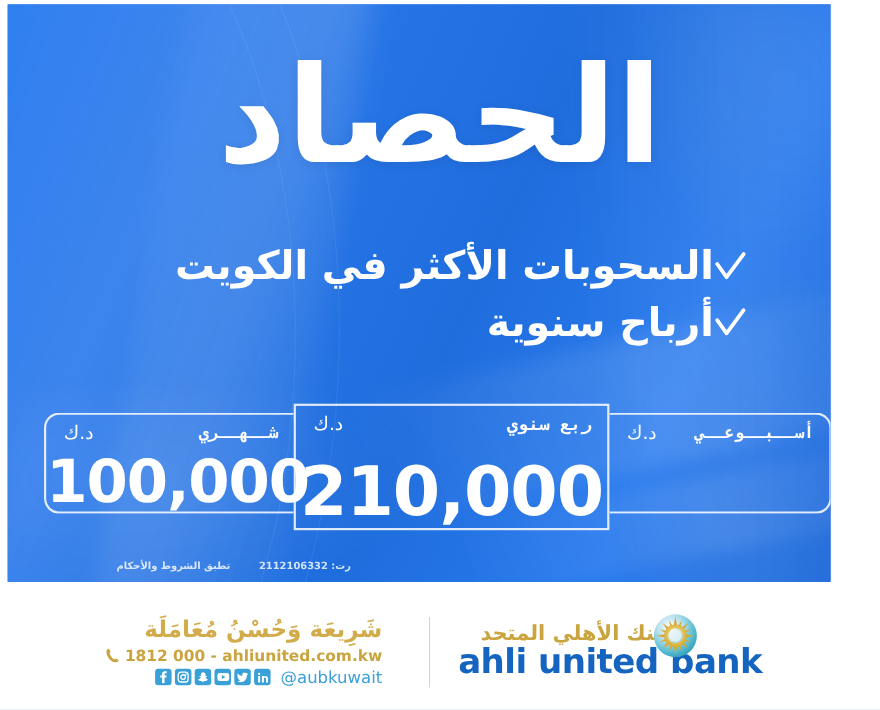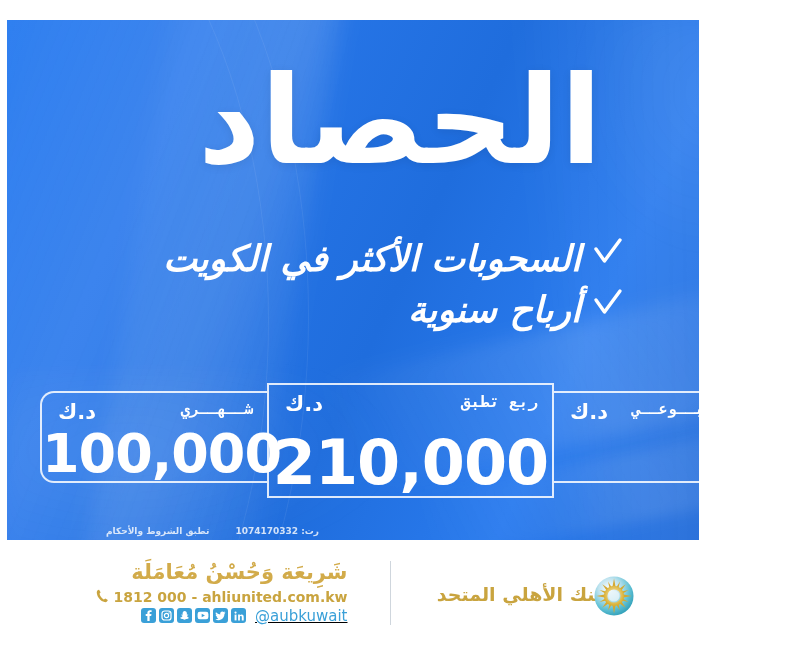--- a/index.html
+++ b/index.html
@@ -20,22 +20,22 @@
     position: absolute;
     left: 0; top: 0;
     width: 800px; height: 645px;
     background: #ffffff;
   }
 
   
   .hero {
     position: absolute;
     left: 7px;
-    top: 20px;
-    width: 692px;
+    top: 4px;
+    width: 748px;
     height: 525px;
     overflow: hidden;
     background: #1f6fe0;
     background-image:
       linear-gradient(115deg, #2f7ff0 0%, #2a79ec 22%, #1f6ddd 55%, #2a7bee 78%, #1d68d8 100%);
   }
   
   .streak {
     position: absolute;
     pointer-events: none;
@@ -116,25 +116,24 @@
     position: absolute;
     right: 76px;
     top: 216px;
     width: 640px;
     direction: rtl;
     text-align: right;
   }
   .bullet-row {
     display: flex;
     flex-direction: row;
-    align-items: flex-start;
+    align-items: flex-end;
     justify-content: flex-start;
-    gap: 12px;
+    gap: 0;
     margin-bottom: 6px;
-    font-style: italic;
   }
   .check {
     flex: 0 0 auto;
     width: 30px;
     height: 38px;
     position: relative;
   }
   .check svg { display: block; }
   .bullet-text {
     color: #ffffff;
@@ -170,22 +169,22 @@
     letter-spacing: 1px;
     direction: rtl;
     white-space: nowrap;
     font-family: Liberation Mono, monospace;
   }
   .prize .pcur {
     position: absolute;
     top: 7px;
     left: 16px;
     color: #ffffff;
-    font-size: 21px;
-    font-weight: 700;
+    font-size: 17px;
+    font-weight: 400;
     direction: rtl;
     white-space: nowrap;
   }
   .prize .pamount {
     position: absolute;
     left: 0; right: 0;
     bottom: -2px;
     text-align: center;
     color: #ffffff;
     font-size: 56px;
@@ -305,21 +304,20 @@
     letter-spacing: 0px;
   }
   .phone-ic { color: #c9a43f; display: block; }
   .social-row {
     display: flex;
     flex-direction: row;
     align-items: center;
     justify-content: flex-end;
     gap: 3px;
     direction: ltr;
-    text-decoration: underline;
   }
   .soc {
     width: 15px; height: 15px;
     border-radius: 3px;
     background: #3aa0d8;
     display: flex;
     align-items: center;
     justify-content: center;
     flex: 0 0 auto;
   }
@@ -416,34 +414,34 @@
 
     <div class="prizes">
 
       <div class="prize left">
         <span class="plabel">شــهــري</span>
         <span class="pcur">د.ك</span>
         <span class="pamount">100,000</span>
       </div>
 
       <div class="prize center">
-        <span class="plabel">ربع تطبق</span>
+        <span class="plabel">ربع سنوي</span>
         <span class="pcur">د.ك</span>
         <span class="pamount">210,000</span>
       </div>
 
       <div class="prize right">
         <span class="plabel">أســبــوعــي</span>
         <span class="pcur">د.ك</span>
       </div>
 
     </div>
 
     <div class="fineprint">
-      <span>رت: 1074170332</span>
+      <span>رت: 2112106332</span>
       <span>تطبق الشروط والأحكام</span>
     </div>
 
   </div>
 
   <div class="footer">
     <div class="footer-inner">
 
       <div class="footer-left">
         <div class="slogan">شَرِيعَة وَحُسْنُ مُعَامَلَة</div>
@@ -539,18 +537,19 @@
                 <path d="M21 36.6 L19.9 30.0 L22.1 30.0 Z"></path>
                 <path d="M5.4 21 L12.0 19.9 L12.0 22.1 Z"></path>
                 <path d="M36.6 21 L30.0 22.1 L30.0 19.9 Z"></path>
               </g>
             </g>
             <circle cx="21" cy="21" r="8.4" fill="none" stroke="url(#sunc)" stroke-width="3.6"></circle>
             <circle cx="21" cy="21" r="5.6" fill="#eaf6f9" opacity="0.75"></circle>
           </svg>
         </span>
         <div class="logo-ar">البنك الأهلي المتحد</div>
+        <div class="logo-en">ahli united bank</div>
       </div>
 
     </div>
   </div>
 
 </div>
 
 </body></html>

